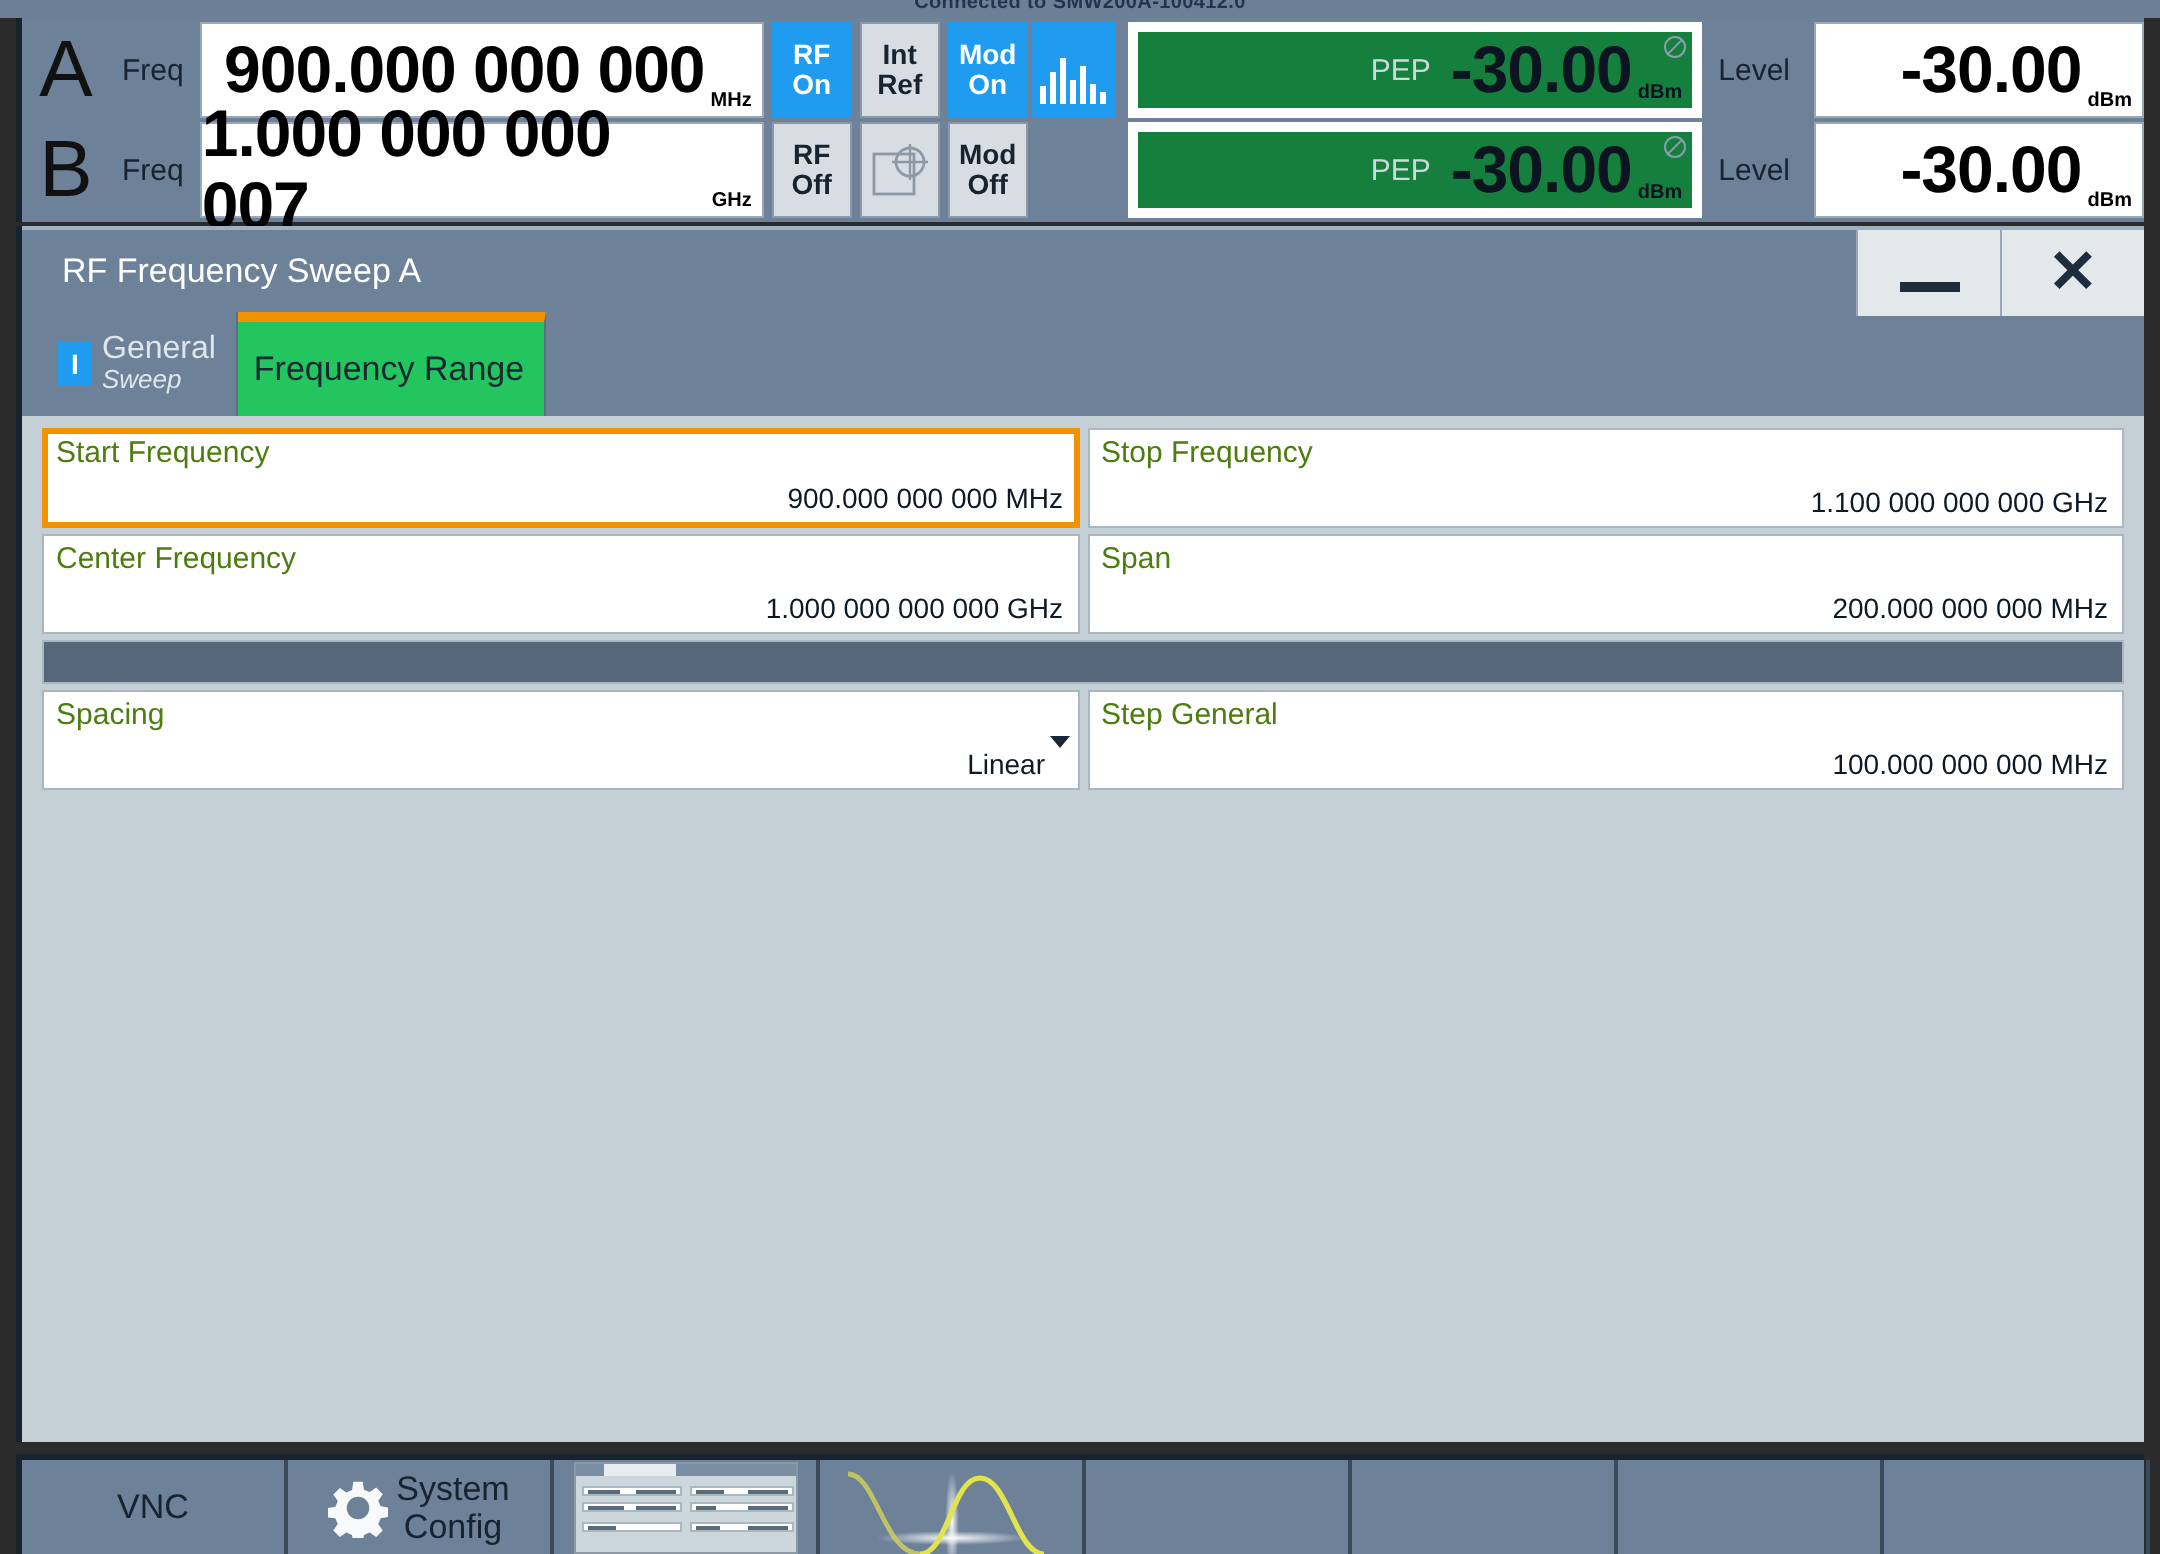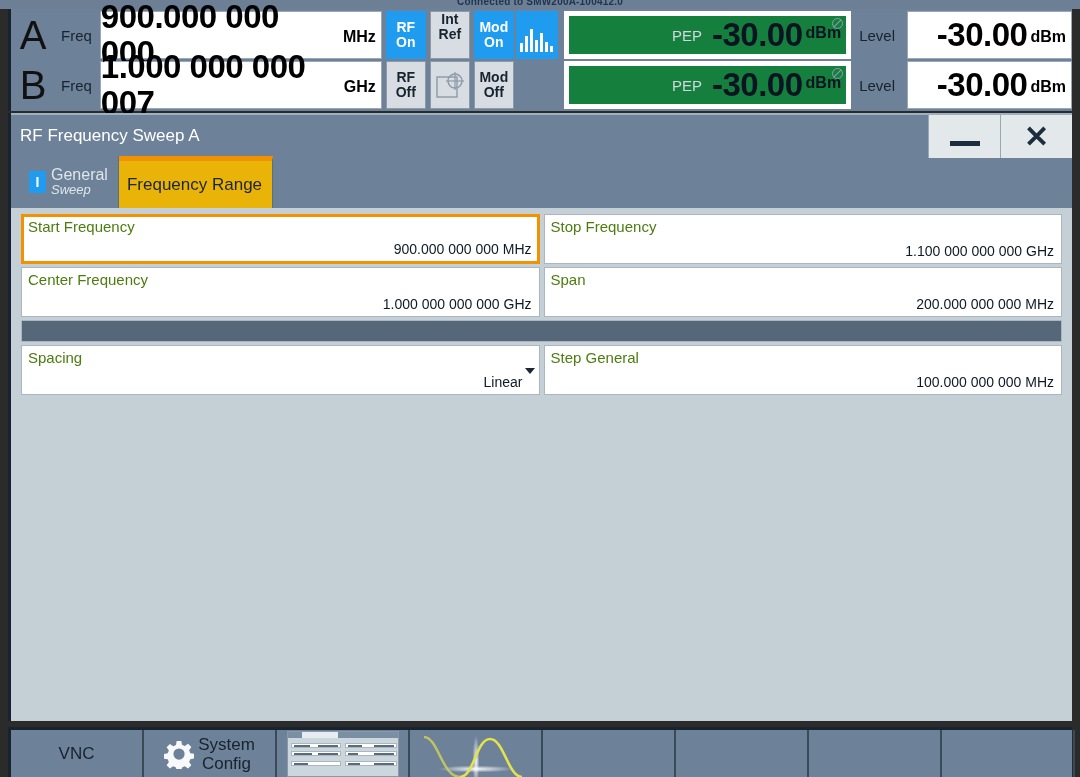--- a/index.html
+++ b/index.html
@@ -60,39 +60,39 @@
     border: 1px solid #9aa7b4;
     display: flex; align-items: center; justify-content: flex-end;
     padding-right: 5px;
   }
   .bigval {
     font-size: 33px; font-weight: bold; color: #000;
     letter-spacing: -0.5px; line-height: 36px;
     font-family: "Liberation Sans", sans-serif;
   }
   .unit {
-    font-size: 16px; font-weight: bold; color: #000;
+    font-size: 10px; font-weight: bold; color: #000;
     margin-left: 3px; margin-bottom: -4px; align-self: flex-end;
-    padding-bottom: 16px;
+    padding-bottom: 6px;
   }
   .btn2 {
     flex: 0 0 40px; width: 40px; margin-left: 4px;
     display: flex; flex-direction: column;
     align-items: center; justify-content: center;
     font-size: 14px; font-weight: bold; line-height: 15px;
     border: 1px solid #8c9aa8;
   }
   .btn2.on  { background: #1f9cf0; color: #fff; border-color: #1f9cf0; }
   .btn2.off { background: #d7dde2; color: #17232e; }
 
   .refbox {
     flex: 0 0 40px; width: 40px; margin-left: 4px;
     background: #d7dde2; border: 1px solid #8c9aa8;
     display: flex; flex-direction: column;
-    align-items: center; justify-content: flex-start;
+    align-items: center; justify-content: center;
     font-size: 14px; font-weight: bold; line-height: 15px;
     color: #17232e;
   }
   .refbox-b {
     flex: 0 0 40px; width: 40px; margin-left: 4px;
     background: #d7dde2; border: 1px solid #8c9aa8;
     display: flex; align-items: center; justify-content: center;
   }
   .spectrum-icon {
     flex: 0 0 42px; width: 42px; margin-left: 2px;
@@ -137,21 +137,21 @@
     background: #c5cfd6;
     border-left: 3px solid #17232e;
   }
   .dlg-titlebar {
     position: relative;
     height: 43px; background: #6d8199;
     display: flex; align-items: center;
     border-top: 2px solid #9fb0c0;
   }
   .dlg-title {
-    font-size: 17px; color: #fff; padding-left: 9px;
+    font-size: 17px; color: #fff; padding-left: 20px;
   }
   .win-btns {
     position: absolute; right: 0; top: 0; height: 43px; display: flex;
   }
   .win-btn {
     width: 72px; height: 43px; background: #e3e8ea;
     border-left: 1px solid #9aa7b4;
     display: flex; align-items: center; justify-content: center;
     color: #1d2d3d;
   }
@@ -161,21 +161,21 @@
   .tabs {
     height: 52px; background: #6d8199;
     display: flex; align-items: stretch; padding-left: 10px;
   }
   .tab {
     position: relative; display: flex; align-items: center;
     padding: 0 10px 0 8px;
     border-right: 1px solid #5b6e83;
   }
   .tab.inactive { background: #6d8199; }
-  .tab.active   { background: #eab308; border-top: 5px solid #f39200; }
+  .tab.active   { background: #22c55e; border-top: 5px solid #f39200; }
   .tab-marker {
     width: 17px; height: 22px; background: #1f9cf0;
     display: flex; align-items: center; justify-content: center;
     color: #fff; font-size: 14px; font-weight: bold;
     margin-right: 5px;
   }
   .tab-texts { display: flex; flex-direction: column; line-height: 15px; }
   .tab-label   { font-size: 16px; color: #dfe6ea; }
   .tab-sublabel{ font-size: 13px; color: #dfe6ea; font-style: italic; }
   .tab.active .tab-label { color: #1a2633; font-size: 17px; }

